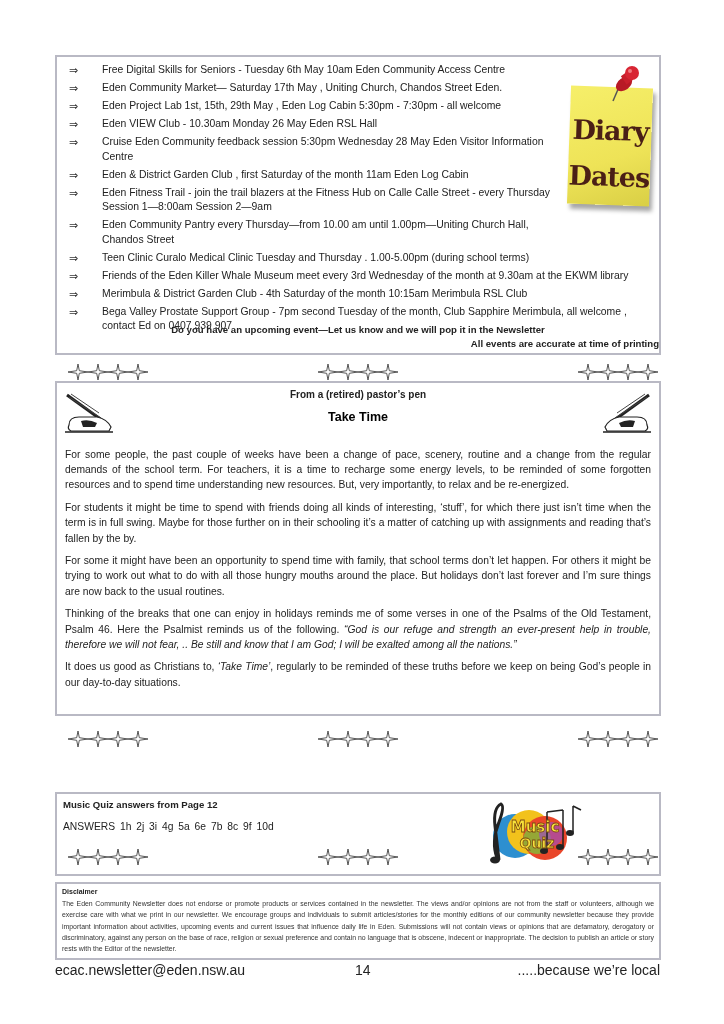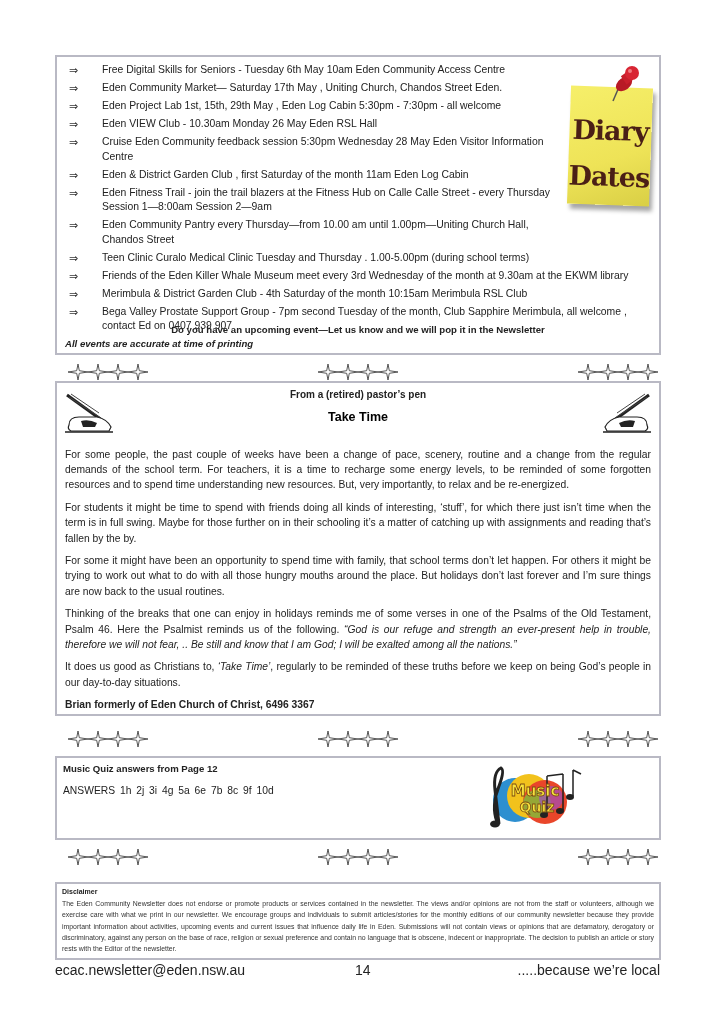--- a/index.html
+++ b/index.html
@@ -9,21 +9,21 @@
   .box { position: absolute; left: 55px; width: 606px; border: 2px solid #b9b9c4;
          background: #fff; box-sizing: border-box; }
 
   
   #diary-box { top: 55px; height: 300px; }
   .diary-list { position: absolute; left: 0; top: 6px; width: 590px; margin: 0; padding: 0; list-style: none; }
   .diary-item { position: relative; padding-left: 45px; font-size: 10.4px; line-height: 14.6px; margin-bottom: 3.4px; color: #222; }
   .diary-item .arrow { position: absolute; left: 12px; top: 0; font-size: 11px; color: #333; }
   .diary-item.short { width: 470px; }
   .diary-note-1 { position: absolute; top: 267px; left: 0; width: 100%; text-align: center; font-size: 9.6px; font-weight: bold; color: #222; }
-  .diary-note-2 { position: absolute; top: 281px; left: 8px; width: 100%; text-align: left; font-size: 9.6px; font-weight: bold; font-style: italic; color: #222; }
+  .diary-note-2 { position: absolute; top: 281px; left: 0; width: 100%; text-align: right; font-size: 9.6px; font-weight: bold; color: #222; }
 
   .sticky { position: absolute; left: 510px; top: 8px; width: 90px; height: 145px; }
   .sticky-note { position: absolute; left: 2px; top: 22px; width: 82px; height: 118px;
                  background: linear-gradient(160deg, #f6ef6a 0%, #eee357 60%, #d9cf45 100%);
                  box-shadow: 3px 5px 4px rgba(0,0,0,0.35); transform: rotate(2deg); }
   .sticky-text { position: absolute; left: 0; width: 100%; text-align: center;
                  font-family: "DejaVu Serif", serif; font-weight: bold; color: #4a1f16;
                  font-size: 27px; letter-spacing: -1px; }
   .sticky-text.l1 { top: 28px; }
   .sticky-text.l2 { top: 74px; }
@@ -39,21 +39,21 @@
   .pastor-title { position: absolute; top: 27px; left: 0; width: 100%; text-align: center; font-size: 12.5px; font-weight: bold; color: #000000; }
   .quill { position: absolute; top: 8px; width: 56px; height: 44px; }
   .quill.left { left: 6px; }
   .quill.right { right: 6px; transform: scaleX(-1); }
   .pastor-body { position: absolute; top: 64px; left: 8px; right: 8px; font-size: 10.3px; line-height: 15.2px; color: #232323; }
   .pastor-body p { margin: 0 0 7.5px 0; text-align: justify; }
   .pastor-body .sign { font-weight: bold; margin-top: 2px; }
   .pastor-body em { font-style: italic; }
 
   
-  #quiz-box { top: 756px; height: 84px; }
+  #quiz-box { top: 792px; height: 84px; }
   .quiz-title { position: absolute; top: 5px; left: 6px; font-size: 9.6px; font-weight: bold; color: #222; }
   .quiz-answers { position: absolute; top: 27px; left: 6px; font-size: 10.3px; color: #222; word-spacing: 2px; }
   .quiz-logo { position: absolute; left: 420px; top: 8px; width: 110px; height: 68px; }
 
   
   #disclaimer-box { top: 882px; height: 78px; }
   .disc-title { position: absolute; top: 4px; left: 5px; font-size: 7px; font-weight: bold; color: #222; }
   .disc-body { position: absolute; top: 14px; left: 5px; right: 5px; font-size: 6.9px; line-height: 11.3px; color: #333; text-align: justify; }
 
   
@@ -147,21 +147,20 @@
     <line x1="2" y1="41" x2="50" y2="41" stroke="#222" stroke-width="1.5"></line>
   </svg>
   <div class="pastor-kicker">From a (retired) pastor’s pen</div>
   <div class="pastor-title">Take Time</div>
   <div class="pastor-body">
     <p>For some people, the past couple of weeks have been a change of pace, scenery, routine and a change from the regular demands of the school term. For teachers, it is a time to recharge some energy levels, to be reminded of some forgotten resources and to spend time understanding new resources. But, very importantly, to relax and be re-energized.</p>
     <p>For students it might be time to spend with friends doing all kinds of interesting, ‘stuff’, for which there just isn’t time when the term is in full swing. Maybe for those further on in their schooling it’s a matter of catching up with assignments and reading that’s fallen by the by.</p>
     <p>For some it might have been an opportunity to spend time with family, that school terms don’t let happen. For others it might be trying to work out what to do with all those hungry mouths around the place. But holidays don’t last forever and I’m sure things are now back to the usual routines.</p>
     <p><span>Thinking of the breaks that one can enjoy in holidays reminds me of some verses in one of the Psalms of the Old Testament, Psalm 46.  Here the Psalmist reminds us of the following. </span><em>“God is our refuge and strength an ever-present help in trouble, therefore we will not fear, .. Be still and know that I am God; I will be exalted among all the nations.”</em></p>
     <p><span>It does us good as Christians to, </span><em>‘Take Time’</em><span>, regularly to be reminded of these truths before we keep on being God’s people in our day-to-day situations.</span></p>
-    <p class="sign">Brian formerly of Eden Church of Christ, 6496 3367</p>
   </div>
 </div>
 
 <div class="stars" style="left:68px; top:731px;">
   <svg viewBox="0 0 80 16">
       <use href="#star4" x="0" width="20" height="16"></use>
       <use href="#star4" x="20" width="20" height="16"></use>
       <use href="#star4" x="40" width="20" height="16"></use>
       <use href="#star4" x="60" width="20" height="16"></use>
     </svg>

